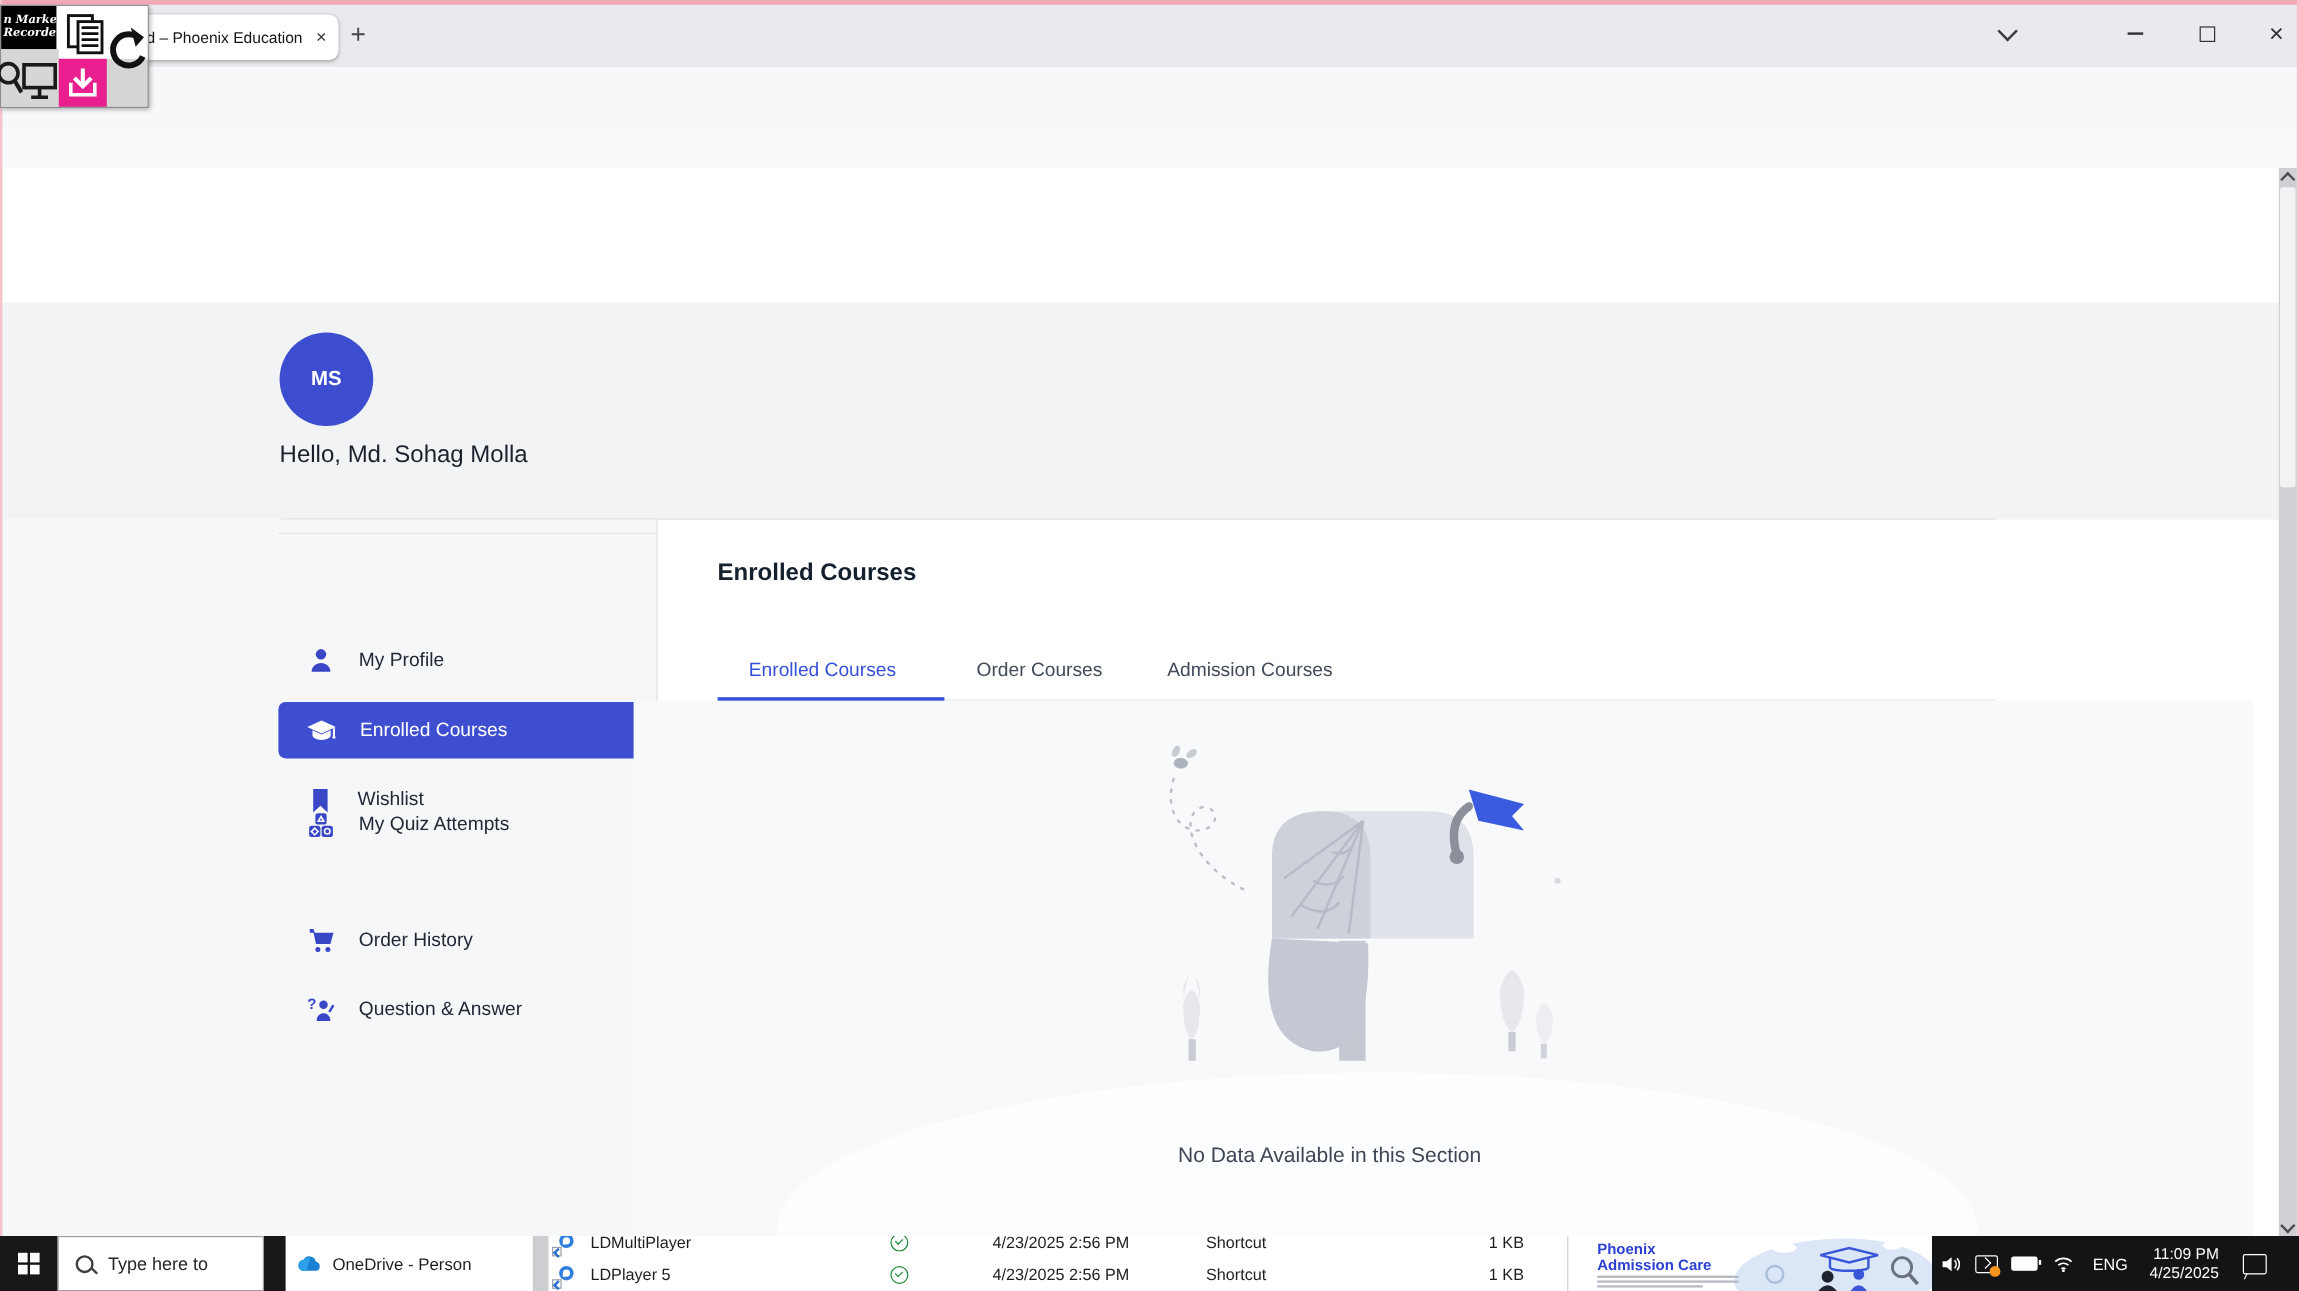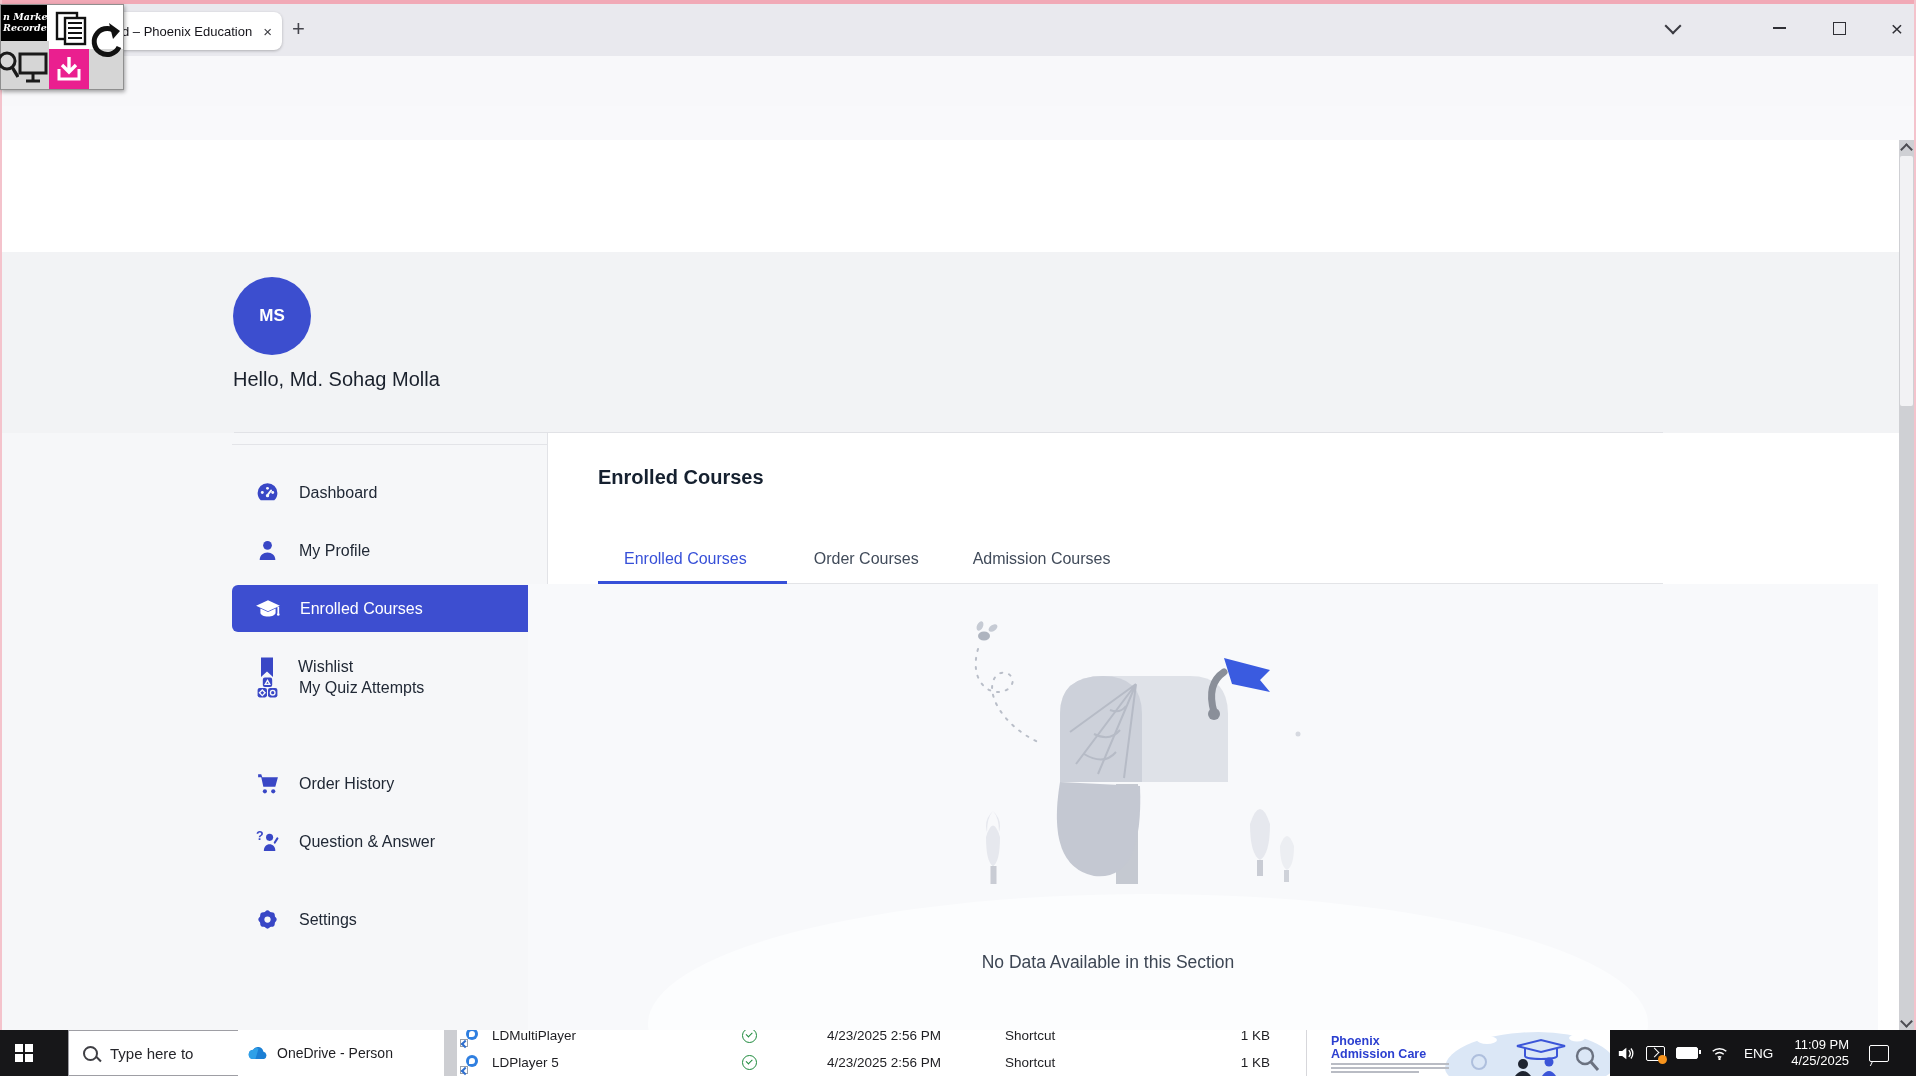--- a/index.html
+++ b/index.html
@@ -103,21 +103,21 @@
   .empty-region{position:absolute;left:528px;top:584px;width:1350px;height:446px;background:#f8f9fb;overflow:hidden;}
   .hill{position:absolute;left:120px;top:310px;width:1000px;height:260px;background:#fcfdfe;border-radius:50%;}
   .no-data{position:absolute;left:0;top:368px;width:1160px;text-align:center;font-size:17.5px;color:#3d4654;}
 
   
   .bottom{position:absolute;left:0;top:1030px;width:1916px;height:46px;background:#171719;overflow:hidden;}
   .startbtn{position:absolute;left:0;top:0;width:48px;height:46px;display:flex;align-items:center;justify-content:center;background:#171719;}
   .winlogo{display:grid;grid-template-columns:8px 8px;grid-template-rows:8px 8px;gap:1.5px;}
   .winlogo i{background:#fff;display:block;}
   .searchbox{position:absolute;left:48px;top:0;width:172px;height:46px;background:#fff;border:1px solid #9e9ea4;box-sizing:border-box;
-             display:flex;align-items:center;padding-left:14px;gap:12px;overflow:hidden;margin-left:20px;}
+             display:flex;align-items:center;padding-left:14px;gap:12px;overflow:hidden;}
   .mag{width:11px;height:11px;border:2px solid #3f3f44;border-radius:50%;position:relative;flex:0 0 auto;}
   .mag:after{content:"";position:absolute;left:10px;top:10px;width:7px;height:2px;background:#3f3f44;transform:rotate(45deg);}
   .search-text{font-size:15px;color:#26262b;white-space:nowrap;}
 
   .explorer{position:absolute;left:238px;top:0;width:1068px;height:46px;background:#fff;color:#1e1e22;}
   .od-nav{position:absolute;left:8px;top:0;height:46px;display:flex;align-items:center;gap:9px;font-size:14px;white-space:nowrap;overflow:hidden;width:196px;}
   .expl-scroll{position:absolute;left:206px;top:0;width:13px;height:46px;background:#cdced2;}
   .filerow{position:absolute;left:224px;width:844px;height:24px;display:flex;align-items:center;font-size:13.5px;}
   .fr-icon{width:20px;height:20px;margin-right:10px;position:relative;flex:0 0 auto;}
   .ld-ico{width:20px;height:20px;border-radius:4px;background:linear-gradient(135deg,#ffd83d,#f5a623);position:relative;}
@@ -294,31 +294,20 @@
   </div>
 
   <div class="band">
     <div class="avatar lg abs" style="left:233px;top:25px;">MS</div>
   </div>
   <div class="greeting">Hello, Md. Sohag Molla</div>
   <div class="band-divider"></div>
 
   <div class="sidebar"></div>
 
-  <div class="side-item" style="top:469px">
-    <svg width="25" height="25" viewBox="0 0 24 24">
-      <path fill="var(--ic)" d="M12 3a9.5 9.5 0 0 0-9.5 9.5c0 2.7 1.1 5.2 3 7h13a9.4 9.4 0 0 0 3-7A9.5 9.5 0 0 0 12 3z"></path>
-      <circle cx="7" cy="12" r="1.4" fill="var(--cut)"></circle>
-        <circle cx="12" cy="8" r="1.4" fill="var(--cut)"></circle>
-        <circle cx="17" cy="12" r="1.4" fill="var(--cut)"></circle>
-      <path d="M12 14.5 L15.5 10" stroke="var(--cut)" stroke-width="1.8" stroke-linecap="round"></path>
-      <circle cx="12" cy="15" r="1.6" fill="var(--cut)"></circle>
-    </svg>
-    <span>Dashboard</span>
-  </div>
 
   <div class="side-item" style="top:527px">
     <svg width="25" height="25" viewBox="0 0 24 24">
       <circle cx="12" cy="7" r="4.2" fill="var(--ic)"></circle>
       <path fill="var(--ic)" d="M4.5 21c0-4.2 3.4-7 7.5-7s7.5 2.8 7.5 7z"></path>
     </svg>
     <span>My Profile</span>
   </div>
 
   <div class="side-item active" style="top:585px">
@@ -364,29 +353,20 @@
       <text x="1" y="11" font-size="12" font-weight="bold" fill="var(--ic)" font-family="Liberation Sans, sans-serif">?</text>
       <circle cx="14" cy="8" r="3.4" fill="var(--ic)"></circle>
       <path fill="var(--ic)" d="M8.5 21 c0-4 2.4-6.3 5.5-6.3 s5.5 2.3 5.5 6.3 Z"></path>
       <path d="M19 13 L21.5 9" stroke="var(--ic)" stroke-width="2" stroke-linecap="round"></path>
     </svg>
     <span>Question &amp; Answer</span>
   </div>
 
   <div class="side-divider"></div>
 
-  <div class="side-item" style="top:896px">
-    <svg width="25" height="25" viewBox="0 0 24 24">
-      <rect x="5" y="5" width="14" height="14" rx="3" fill="var(--ic)"></rect>
-      <rect x="5" y="5" width="14" height="14" rx="3" fill="var(--ic)" transform="rotate(45 12 12)"></rect>
-      <circle cx="12" cy="12" r="7" fill="var(--ic)"></circle>
-      <circle cx="12" cy="12" r="3" fill="var(--cut)"></circle>
-    </svg>
-    <span>Settings</span>
-  </div>
 
   <div class="content-title">Enrolled Courses</div>
   <div class="tabs">
     <div class="tabcell active">
         <span>Enrolled Courses</span>
       </div>
     <div class="tabcell">
         <span>Order Courses</span>
       </div>
     <div class="tabcell">

